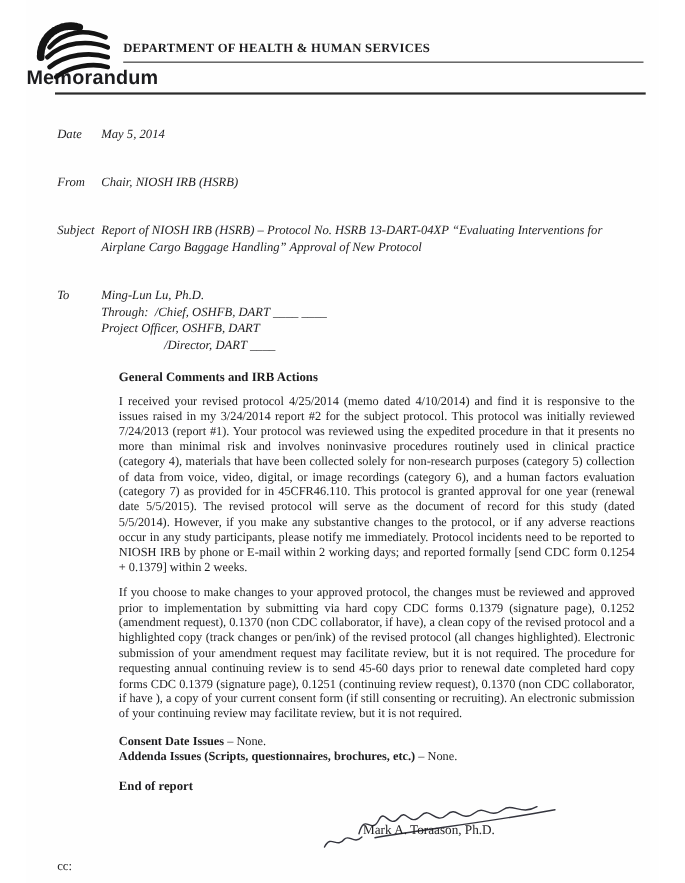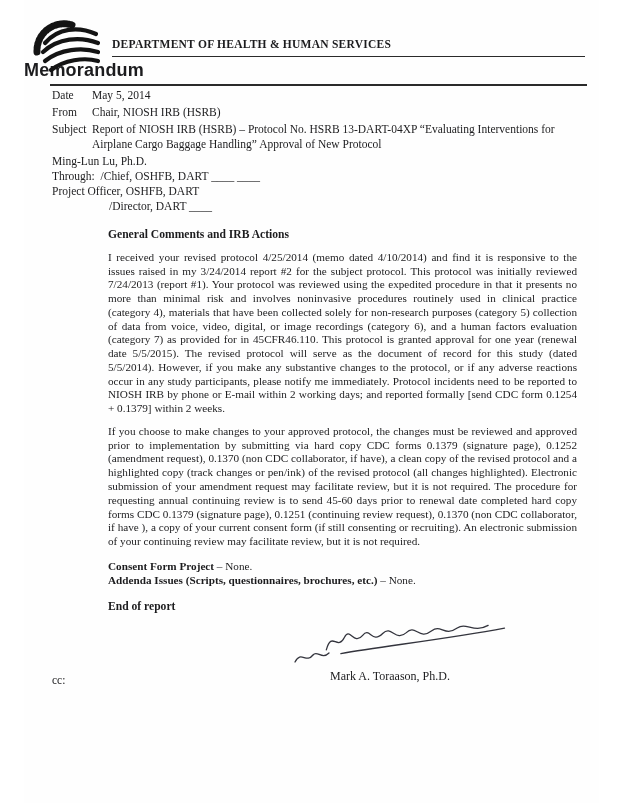--- a/index.html
+++ b/index.html
@@ -16,37 +16,37 @@
     letter-spacing:.25px;
   }
   .rule1 { margin:6px 14px 0 88px; border-top:1.5px solid #2a2a2a; }
   .memo-title {
     text-align:left; margin:3px 14px 0 0;
     font-family:"Liberation Sans", sans-serif; font-weight:bold; font-size:18px;
     letter-spacing:.2px;
   }
   .rule2 { margin:3px 12px 0 26px; border-top:2px solid #2a2a2a; }
   
-  .field { display:flex; margin:2px 18px 0 28px; font-size:11.5px; line-height:1.3; }
+  .field { display:flex; margin:29px 18px 0 28px; font-size:11.5px; line-height:1.3;font-style:italic; }
   .field .label { width:40px; flex:none; }
   .field .value { flex:1; }
   .to-line { white-space:pre-wrap; }
   .to-indent { margin-left:57px; }
   
   .body-block { margin:12px 22px 0 84px; font-size:11.2px; line-height:1.23; }
   .section-heading { font-weight:bold; font-size:11.6px; margin-top:14px; }
   .para { margin-top:9px; text-align:justify; }
   .issues { margin-top:11px; }
   .issue-label { font-weight:bold; }
   .end-report { margin-top:13px; font-weight:bold; font-size:11.6px; }
   
   .sig-block { position:relative; height:52px; margin-top:6px; }
   .sig-svg { position:absolute; left:288px; top:-2px; width:205px; height:40px; }
   .for-svg { position:absolute; left:268px; top:26px; width:40px; height:20px; }
-  .sig-name { position:absolute; left:306px; top:48px; font-size:12px; }
+  .sig-name { position:absolute; left:306px; top:18px; font-size:12px; }
   
   .cc { margin:0 0 0 28px; font-size:11.5px; line-height:1.35; }
 </style>
 </head>
 <body>
 
 <div class="page">
 
   <svg class="logo" viewBox="0 0 74 66" aria-hidden="true">
     <g fill="none" stroke="#141414" stroke-linecap="round">
@@ -72,38 +72,39 @@
     <div class="label">From</div>
     <div class="value">Chair, NIOSH IRB (HSRB)</div>
   </div>
 
   <div class="field">
     <div class="label">Subject</div>
     <div class="value">Report of NIOSH IRB (HSRB) – Protocol No. HSRB 13-DART-04XP “Evaluating Interventions for Airplane Cargo Baggage Handling” Approval of New Protocol</div>
   </div>
 
   <div class="field">
+    <div class="label">To</div>
     <div class="value">
       <div class="to-line">Ming-Lun Lu, Ph.D.</div>
       <div class="to-line">Through:  /Chief, OSHFB, DART ____ ____</div>
       <div class="to-line">Project Officer, OSHFB, DART</div>
       <div class="to-line to-indent">/Director, DART ____</div>
     </div>
   </div>
 
   <div class="body-block">
     <div class="section-heading">General Comments and IRB Actions</div>
 
     <div class="para">I received your revised protocol 4/25/2014 (memo dated 4/10/2014) and find it is responsive to the issues raised in my 3/24/2014 report #2 for the subject protocol.  This protocol was initially reviewed 7/24/2013 (report #1).  Your protocol was reviewed using the expedited procedure in that it presents no more than minimal risk and involves noninvasive procedures routinely used in clinical practice (category 4), materials that have been collected solely for non-research purposes (category 5) collection of data from voice, video, digital, or image recordings (category 6), and a human factors evaluation (category 7) as provided for in 45CFR46.110.  This protocol is granted approval for one year (renewal date 5/5/2015).  The revised protocol will serve as the document of record for this study (dated 5/5/2014).  However, if you make any substantive changes to the protocol, or if any adverse reactions occur in any study participants, please notify me immediately.  Protocol incidents need to be reported to NIOSH IRB by phone or E-mail within 2 working days; and reported formally [send CDC form 0.1254 + 0.1379] within 2 weeks.</div>
 
     <div class="para">If you choose to make changes to your approved protocol, the changes must be reviewed and approved prior to implementation by submitting via hard copy CDC forms 0.1379 (signature page), 0.1252 (amendment request), 0.1370 (non CDC collaborator, if have), a clean copy of the revised protocol and a highlighted copy (track changes or pen/ink) of the revised protocol (all changes highlighted).  Electronic submission of your amendment request may facilitate review, but it is not required.  The procedure for requesting annual continuing review is to send 45-60 days prior to renewal date completed hard copy forms CDC 0.1379 (signature page), 0.1251 (continuing review request), 0.1370 (non CDC collaborator, if have ), a copy of your current consent form (if still consenting or recruiting).  An electronic submission of your continuing review may facilitate review, but it is not required.</div>
 
     <div class="issues">
       <div class="issue">
-        <span class="issue-label">Consent Form Project</span><span> – None.</span>
+        <span class="issue-label">Consent Date Issues</span><span> – None.</span>
       </div>
       <div class="issue">
         <span class="issue-label">Addenda Issues (Scripts, questionnaires, brochures, etc.)</span><span> – None.</span>
       </div>
     </div>
 
     <div class="end-report">End of report</div>
   </div>
 
   <div class="sig-block">

